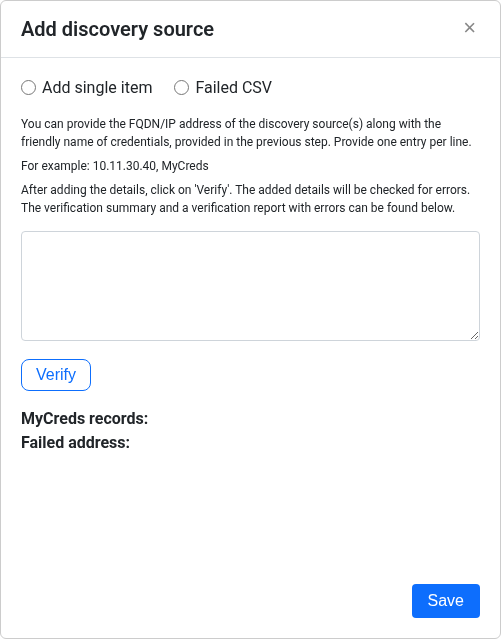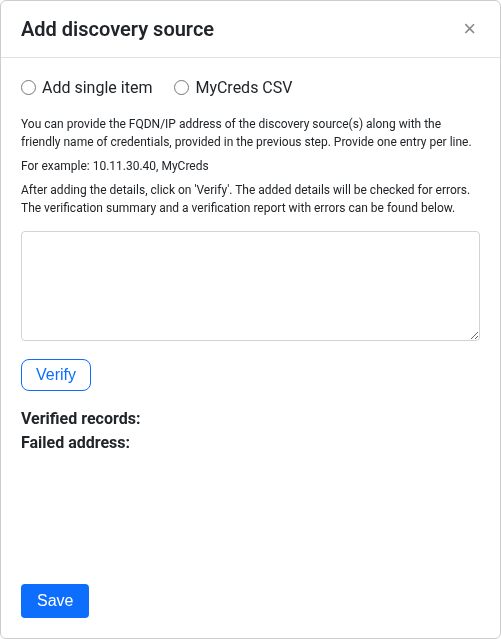--- a/index.html
+++ b/index.html
@@ -14,21 +14,21 @@
       height: 639px;
       border: 1px solid #ccc;
       border-radius: 6px;
       display: flex;
       flex-direction: column;
       color: #212529;
     }
     .modal-header {
       display: flex;
       justify-content: space-between;
-      align-items: center;
+      align-items: flex-start;
       padding: 16px 20px;
       border-bottom: 1px solid #dee2e6;
     }
     .modal-title {
       font-size: 20px;
       font-weight: 600;
     }
     .close-btn {
       font-size: 22px;
       color: #888;
@@ -94,21 +94,21 @@
     }
     .records {
       margin-top: 16px;
       font-size: 16px;
       font-weight: 700;
       line-height: 1.5;
     }
     .modal-footer {
       padding: 16px 20px 20px;
       display: flex;
-      justify-content: flex-start;
+      justify-content: flex-end;
     }
     .save-btn {
       background: #0d6efd;
       color: #fff;
       border: none;
       border-radius: 4px;
       padding: 8px 16px;
       font-size: 16px;
       cursor: pointer;
     }
@@ -125,37 +125,37 @@
 
 <div class="modal-body">
 
   <div class="radio-row">
     <label class="radio-item">
       <input type="radio" name="mode" style="">
       <span>Add single item</span>
     </label>
     <label class="radio-item">
       <input type="radio" name="mode" style="">
-      <span>MyCreds CSV</span>
+      <span>Failed CSV</span>
     </label>
   </div>
 
   <div class="help-block">You can provide the FQDN/IP address of the discovery source(s) along with the friendly name of credentials, provided in the previous step. Provide one entry per line.</div>
   <div class="help-block">For example: 10.11.30.40, MyCreds</div>
   <div class="help-block">After adding the details, click on 'Verify'. The added details will be checked for errors. The verification summary and a verification report with errors can be found below.</div>
 
   <div class="textarea-wrap">
     <textarea style=""></textarea>
   </div>
 
   <button class="verify-btn">Verify</button>
 
   <div class="records">
     <div>
-      <span>Verified records:</span>
+      <span>MyCreds records:</span>
       <span></span>
     </div>
     <div>
       <span>Failed address:</span>
       <span></span>
     </div>
   </div>
 
 </div>
 

